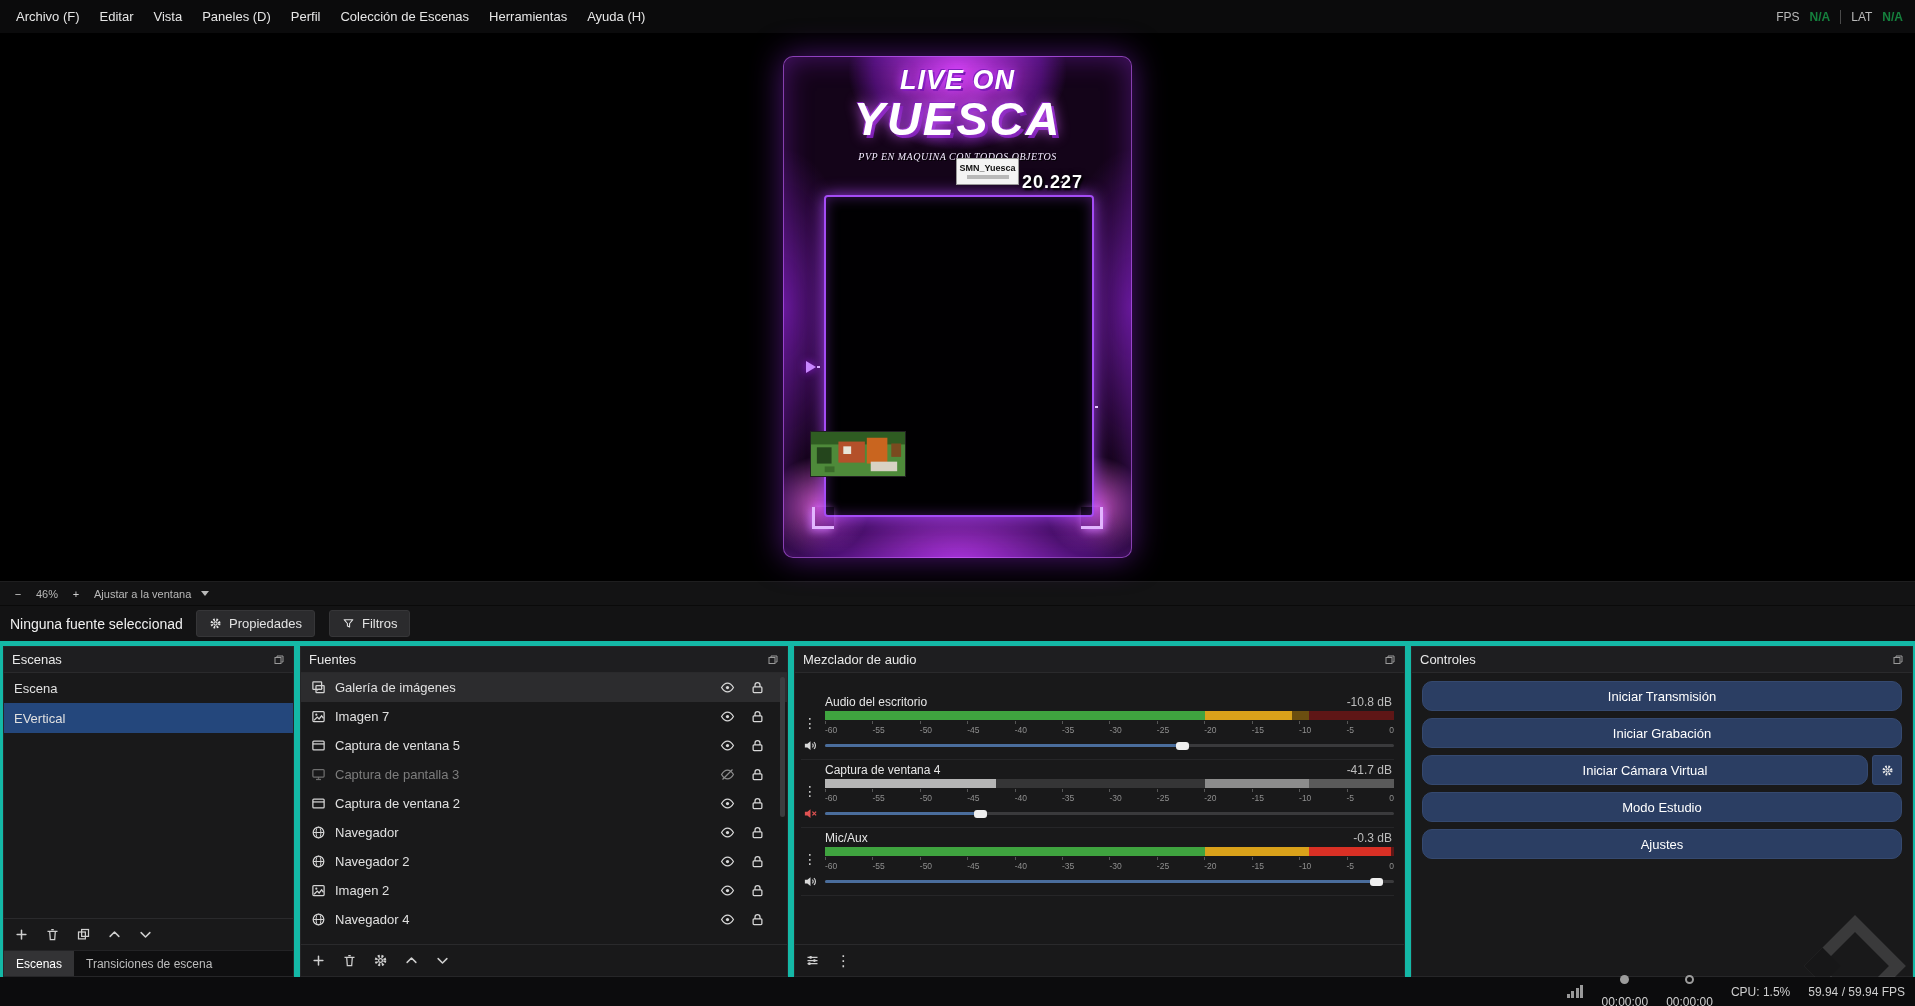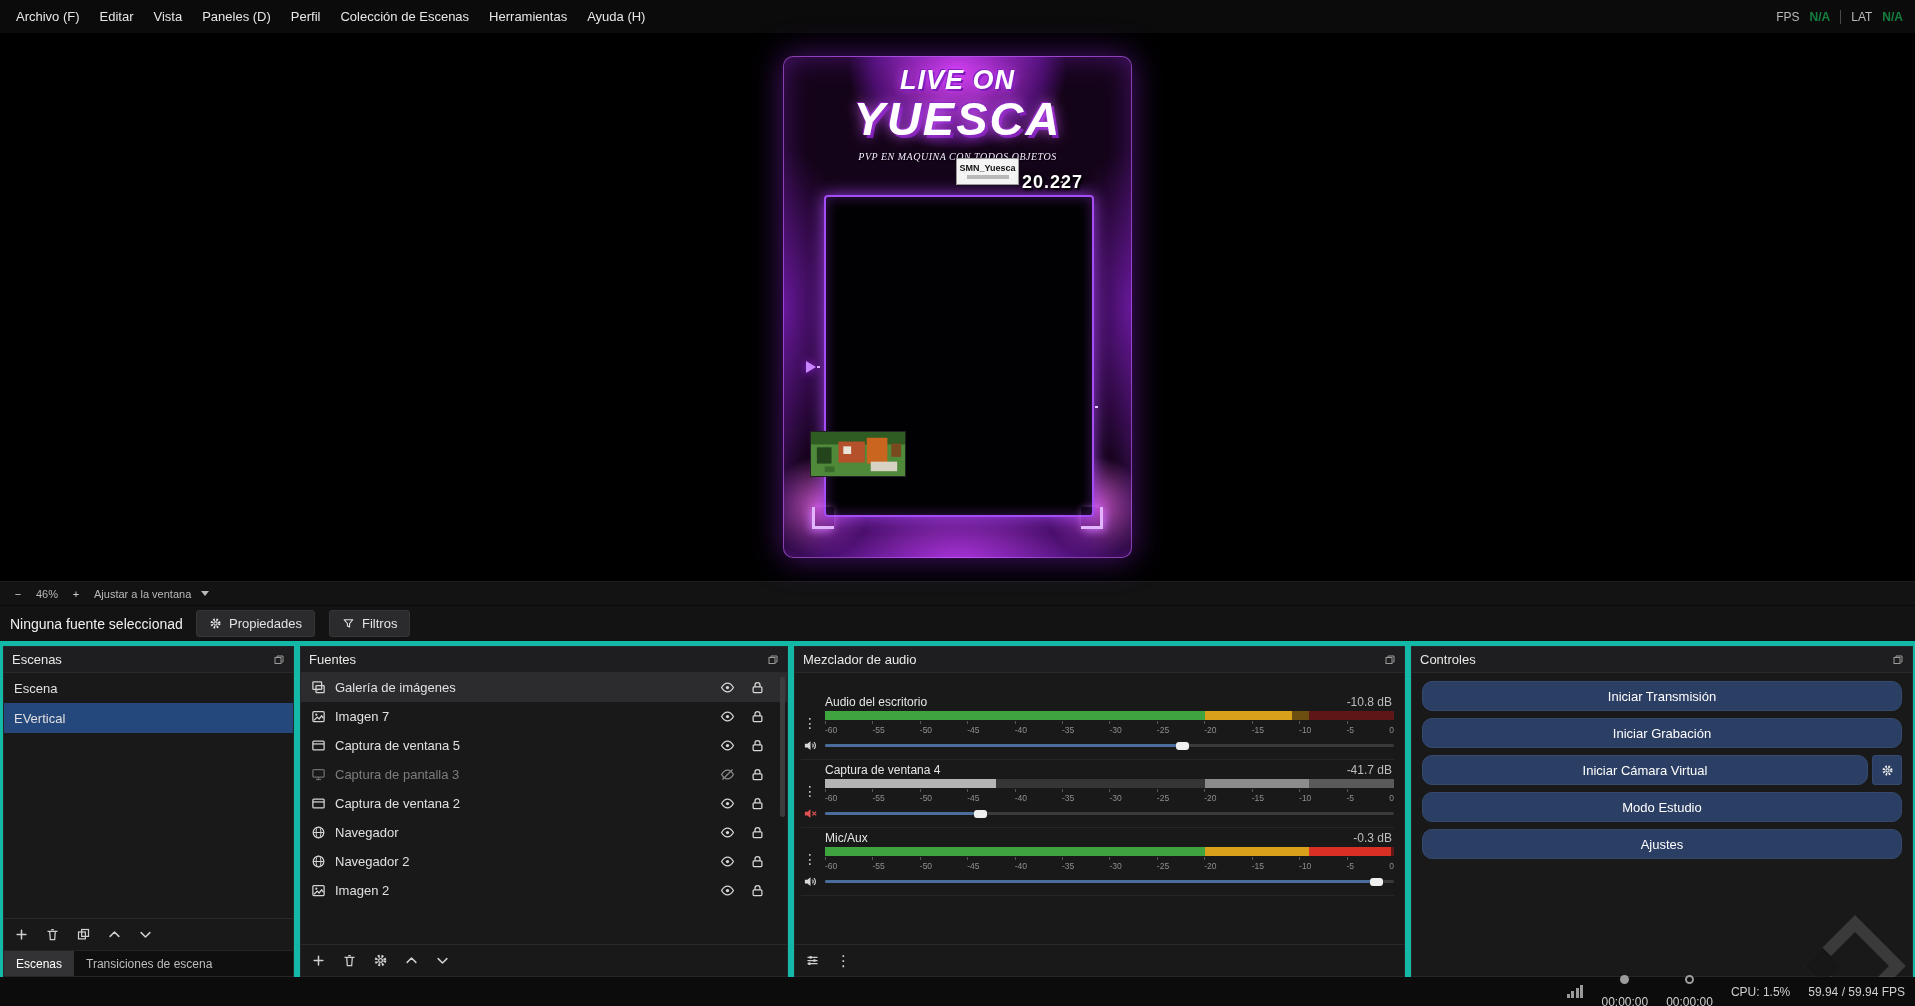--- a/index.html
+++ b/index.html
@@ -483,20 +483,34 @@
           <span class="row-icons">
             <svg class="ic">
                 <use href="#i-eye"></use>
               </svg>
             <svg class="ic">
                 <use href="#i-lock"></use>
               </svg>
           </span>
         </div>
 
+        <div class="src-row">
+          <svg class="ic src-icon">
+              <use href="#i-globe"></use>
+            </svg>
+          <span class="src-label">Navegador 4</span>
+          <span class="row-icons">
+            <svg class="ic">
+                <use href="#i-eye"></use>
+              </svg>
+            <svg class="ic">
+                <use href="#i-lock"></use>
+              </svg>
+          </span>
+        </div>
 
         <div class="v-scrollbar"></div>
       </div>
       <div class="panel-footer">
         <svg class="ic">
             <use href="#i-plus"></use>
           </svg>
         <svg class="ic">
             <use href="#i-trash"></use>
           </svg>

